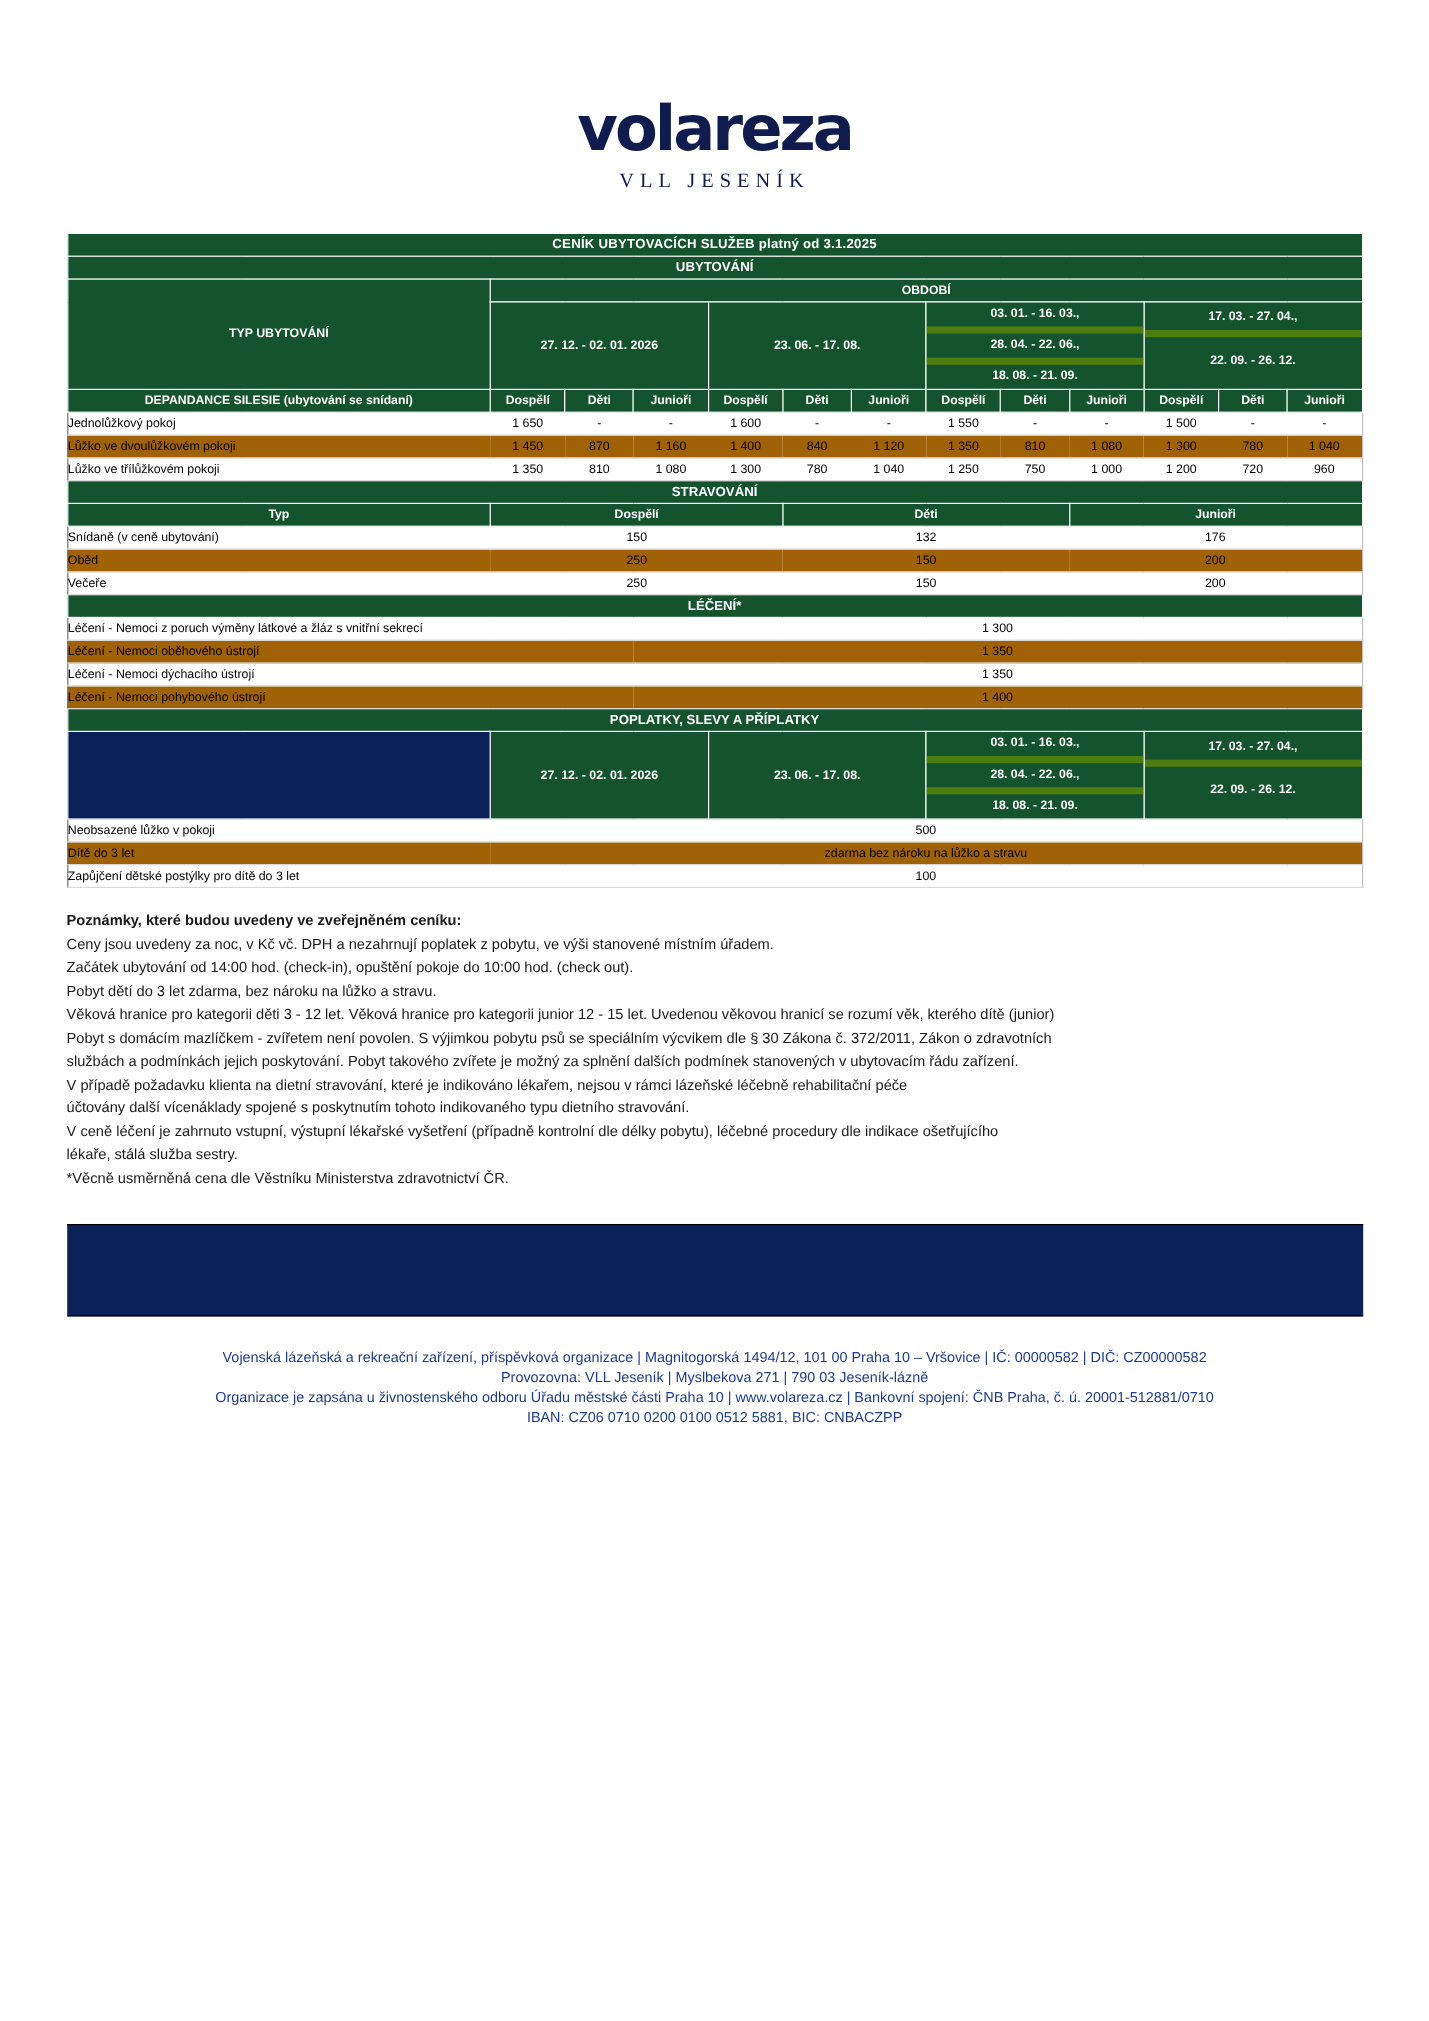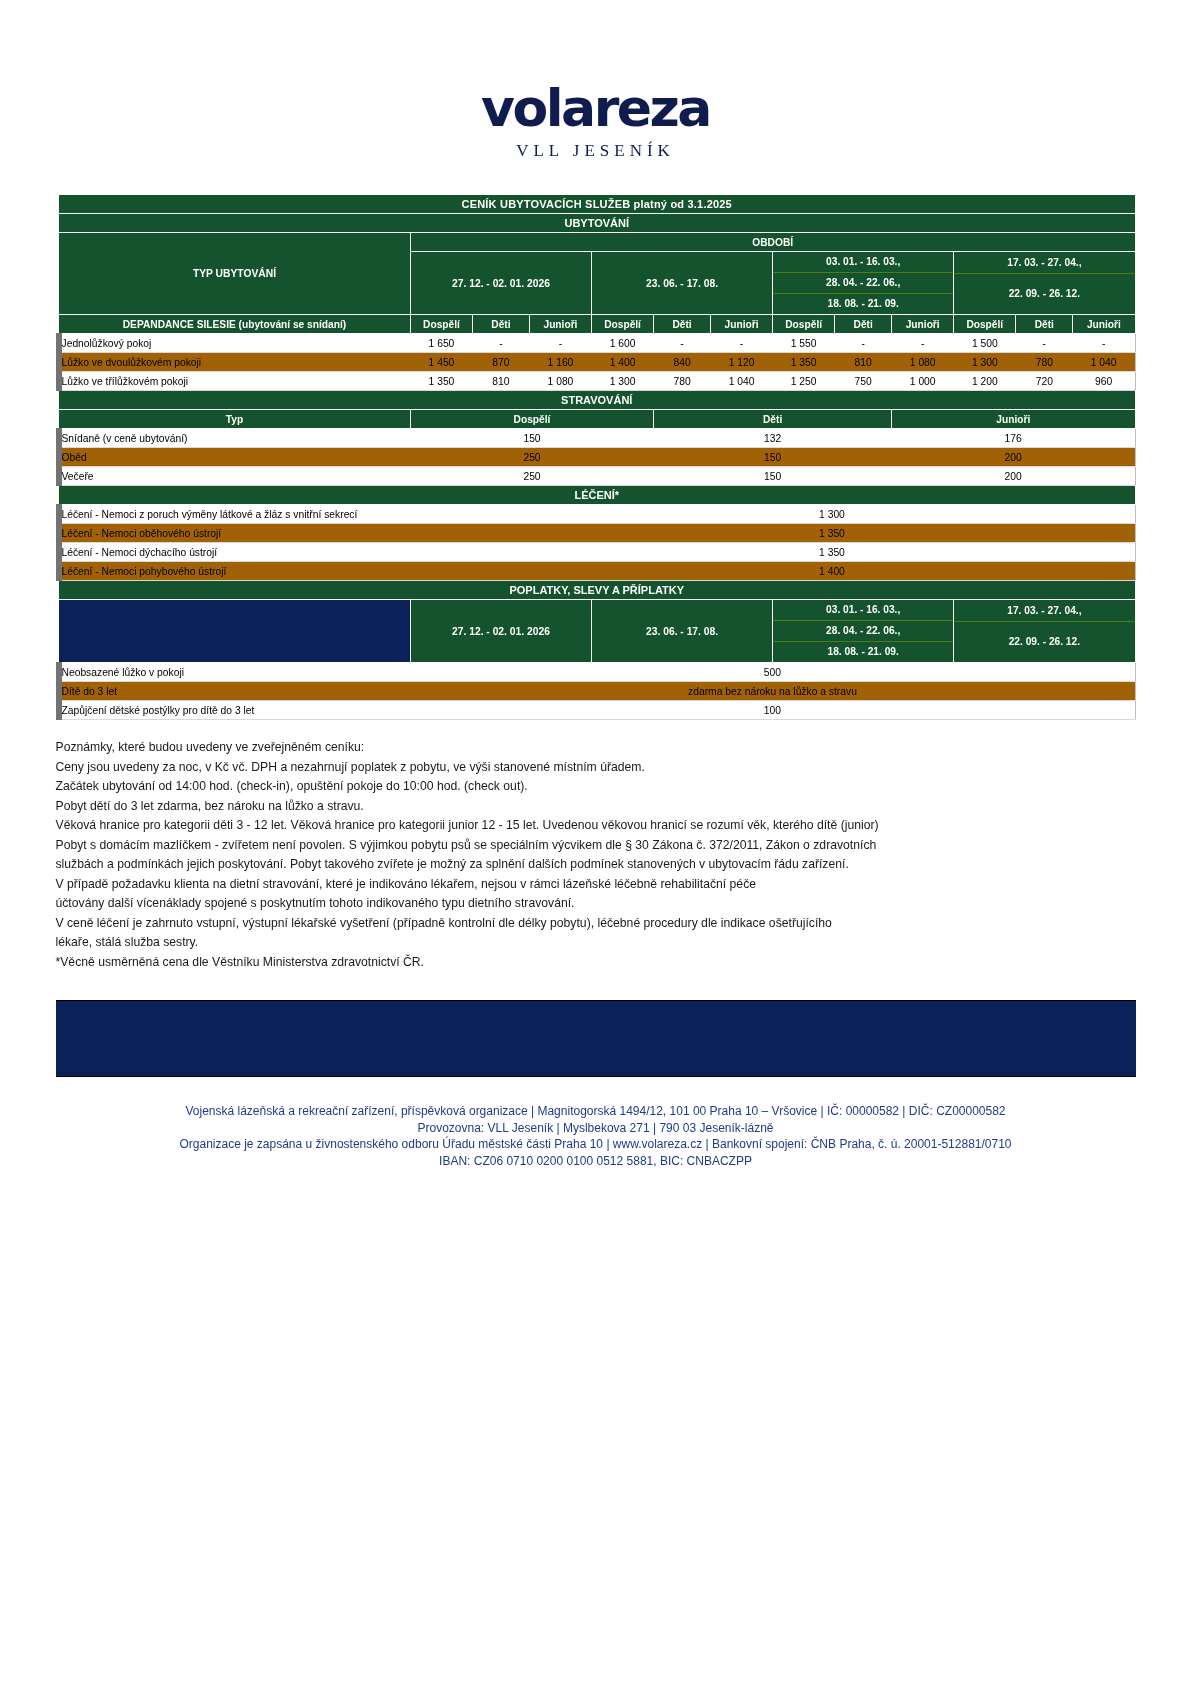--- a/index.html
+++ b/index.html
@@ -52,40 +52,40 @@
   .hdr{height:19px;font-size:10.2px;}
   .datarow td{
     border:1px solid #d9d9d9;
     border-left:none;border-right:none;
     background:#ffffff;
     height:18px;
   }
   .datarow.alt td{background:#a16207;margin-top:36px;}
   .lbl{text-align:left;padding-left:14px;font-size:10.3px;color:#000;}
   .num{text-align:center;font-size:10.3px;color:#000;}
-  .sheet .outer-l{border-left:6px solid #737373;}
+  .sheet .outer-l{border-left:1px solid #737373;}
   .sheet .outer-r{border-right:1px solid #bfbfbf;}
   .periodstack{padding:0;}
   .periodstack div{
-    border-bottom:1px solid #4d7c0f;
+    border-bottom:6px solid #4d7c0f;
     height:20px;line-height:20px;text-align:center;
     font-size:10.2px;font-weight:700;
   }
   .periodstack div:last-child{border-bottom:none;}
 
   
   .notes{
     position:relative;
     margin:18px auto 0 auto;
     width:1080px;
     font-size:12.2px;
     line-height:19.5px;
     color:#1a1a1a;
   }
-  .notes .t{font-weight:400;}
+  .notes .t{font-weight:700;}
   .notes p{margin:0;}
 
   
   .band{
     margin:28px auto 0 auto;
     width:1080px;height:75px;
     background:#0b2259;
     border-top:1px solid #000;
     border-bottom:1px solid #000;
   }

